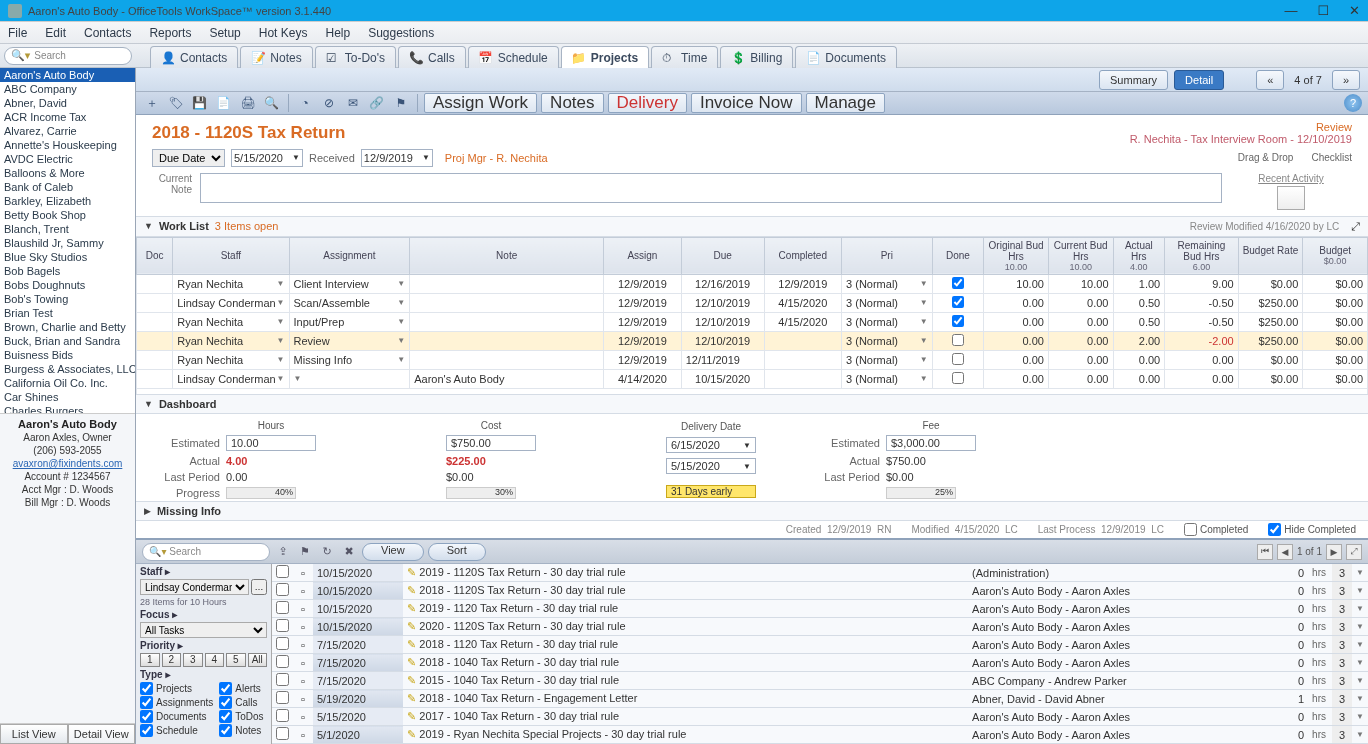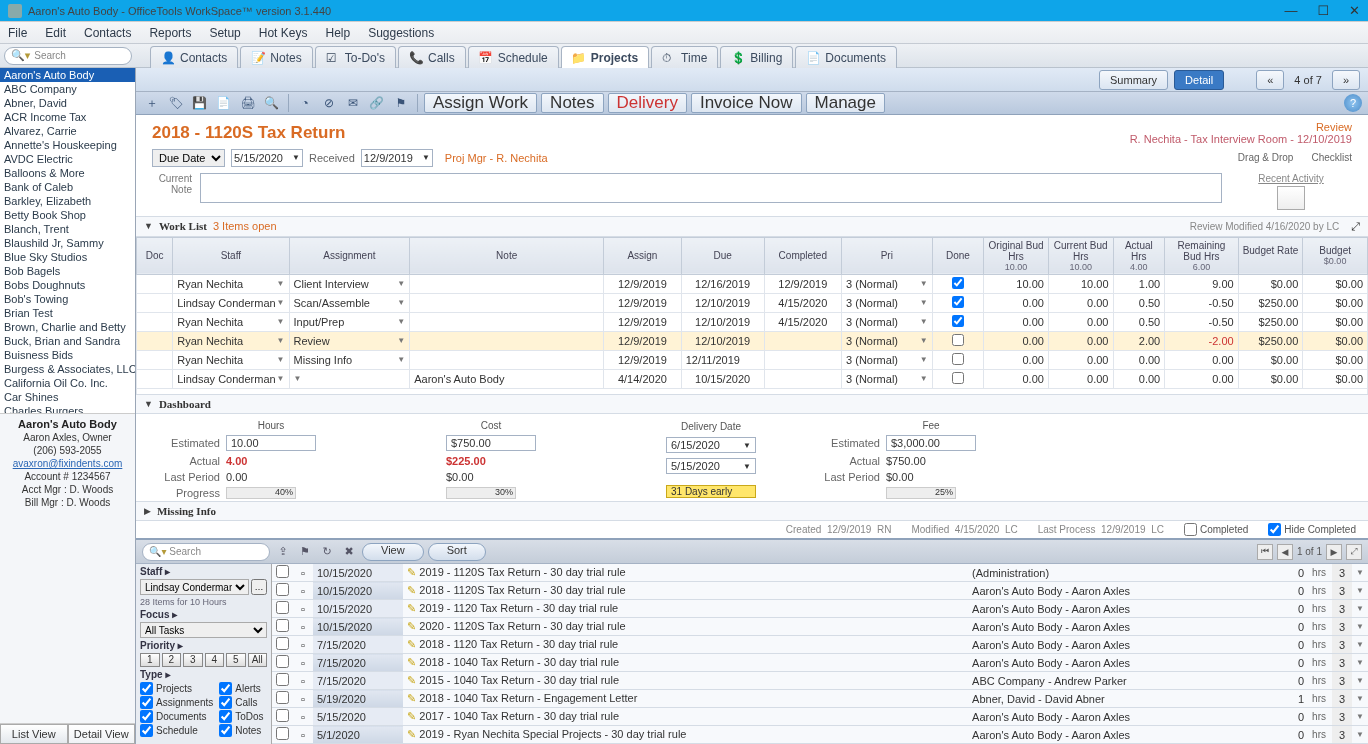--- a/index.html
+++ b/index.html
@@ -58,21 +58,21 @@
 .daterow .pm { color:#d96b24; margin-left:6px; }
 .noterow { padding:2px 16px 6px; display:flex; gap:8px; align-items:flex-start; }
 .noterow .nlbl { width:40px; text-align:right; font-size:10px; color:#777; line-height:11px; }
 .noterow textarea { flex:1; height:30px; border:1px solid #a5b2c4; resize:none; font-size:11px; }
 .noterow .side { width:122px; font-size:10px; text-align:center; display:flex; flex-direction:column; gap:2px; }
 .noterow .side .ra { color:#888; text-decoration:underline; }
 .noterow .side .clip { width:28px; height:24px; border:1px solid #aaa; margin:0 auto; background:linear-gradient(#fff,#eee); }
 
 .sechdr { padding:3px 8px; display:flex; align-items:center; gap:6px; font-size:11px; border-top:1px solid #d5dce5; border-bottom:1px solid #d5dce5; background:#f6f8fb; }
 .sechdr .tri { font-size:9px; color:#444; }
-.sechdr .name { font-weight:bold; color:#333;font-family:Liberation Serif, serif; }
+.sechdr .name { font-weight:bold; color:#333; }
 .sechdr .open { color:#d96b24; }
 .sechdr .mod { margin-left:auto; color:#888; font-size:10px; }
 
 .wltbl { width:100%; border-collapse:collapse; font-size:11px; }
 .wltbl th { background:linear-gradient(#edf1f6,#dde3ec); border:1px solid #c3ccd8; padding:2px 4px; font-weight:normal; color:#445; font-size:10px; }
 .wltbl th .sub { display:block; font-size:9px; color:#667; }
 .wltbl td { border:1px solid #e0e5ec; padding:2px 4px; height:16px; }
 .wltbl tr.hl td { background:#fff3d6; }
 .wltbl .dd { display:flex; justify-content:space-between; align-items:center; }
 .wltbl .dd .ar { font-size:8px; color:#777; }

